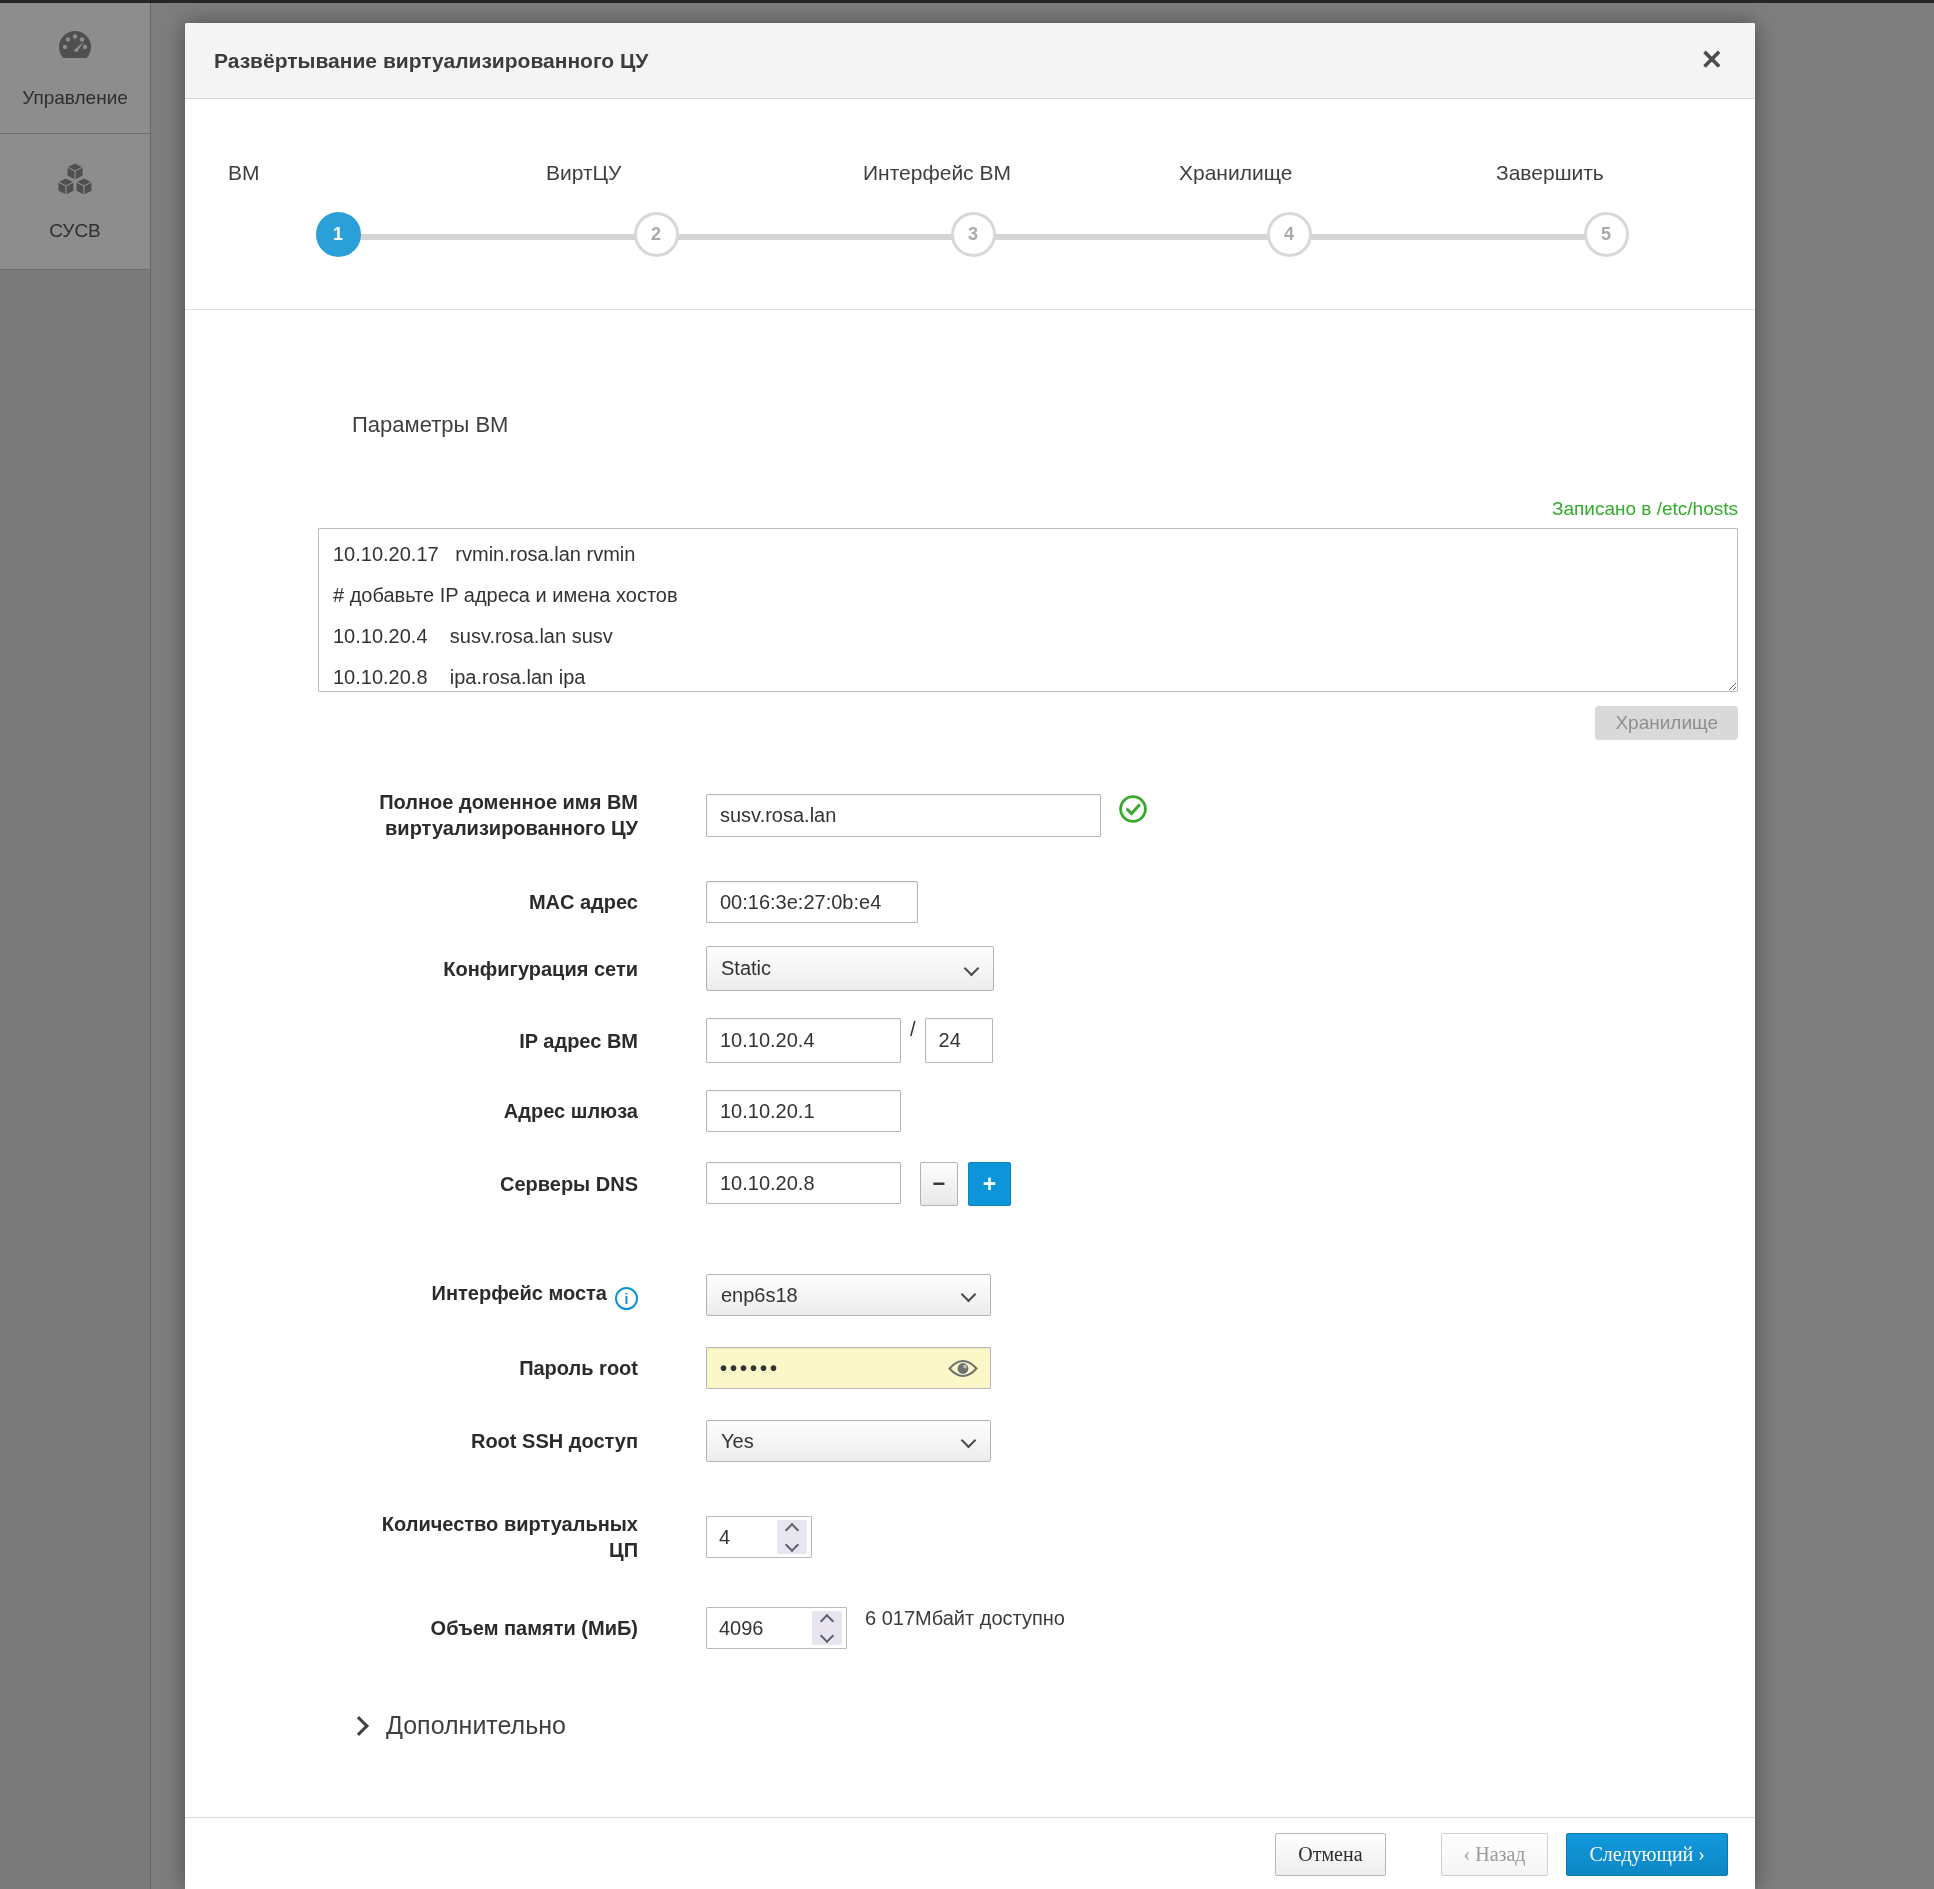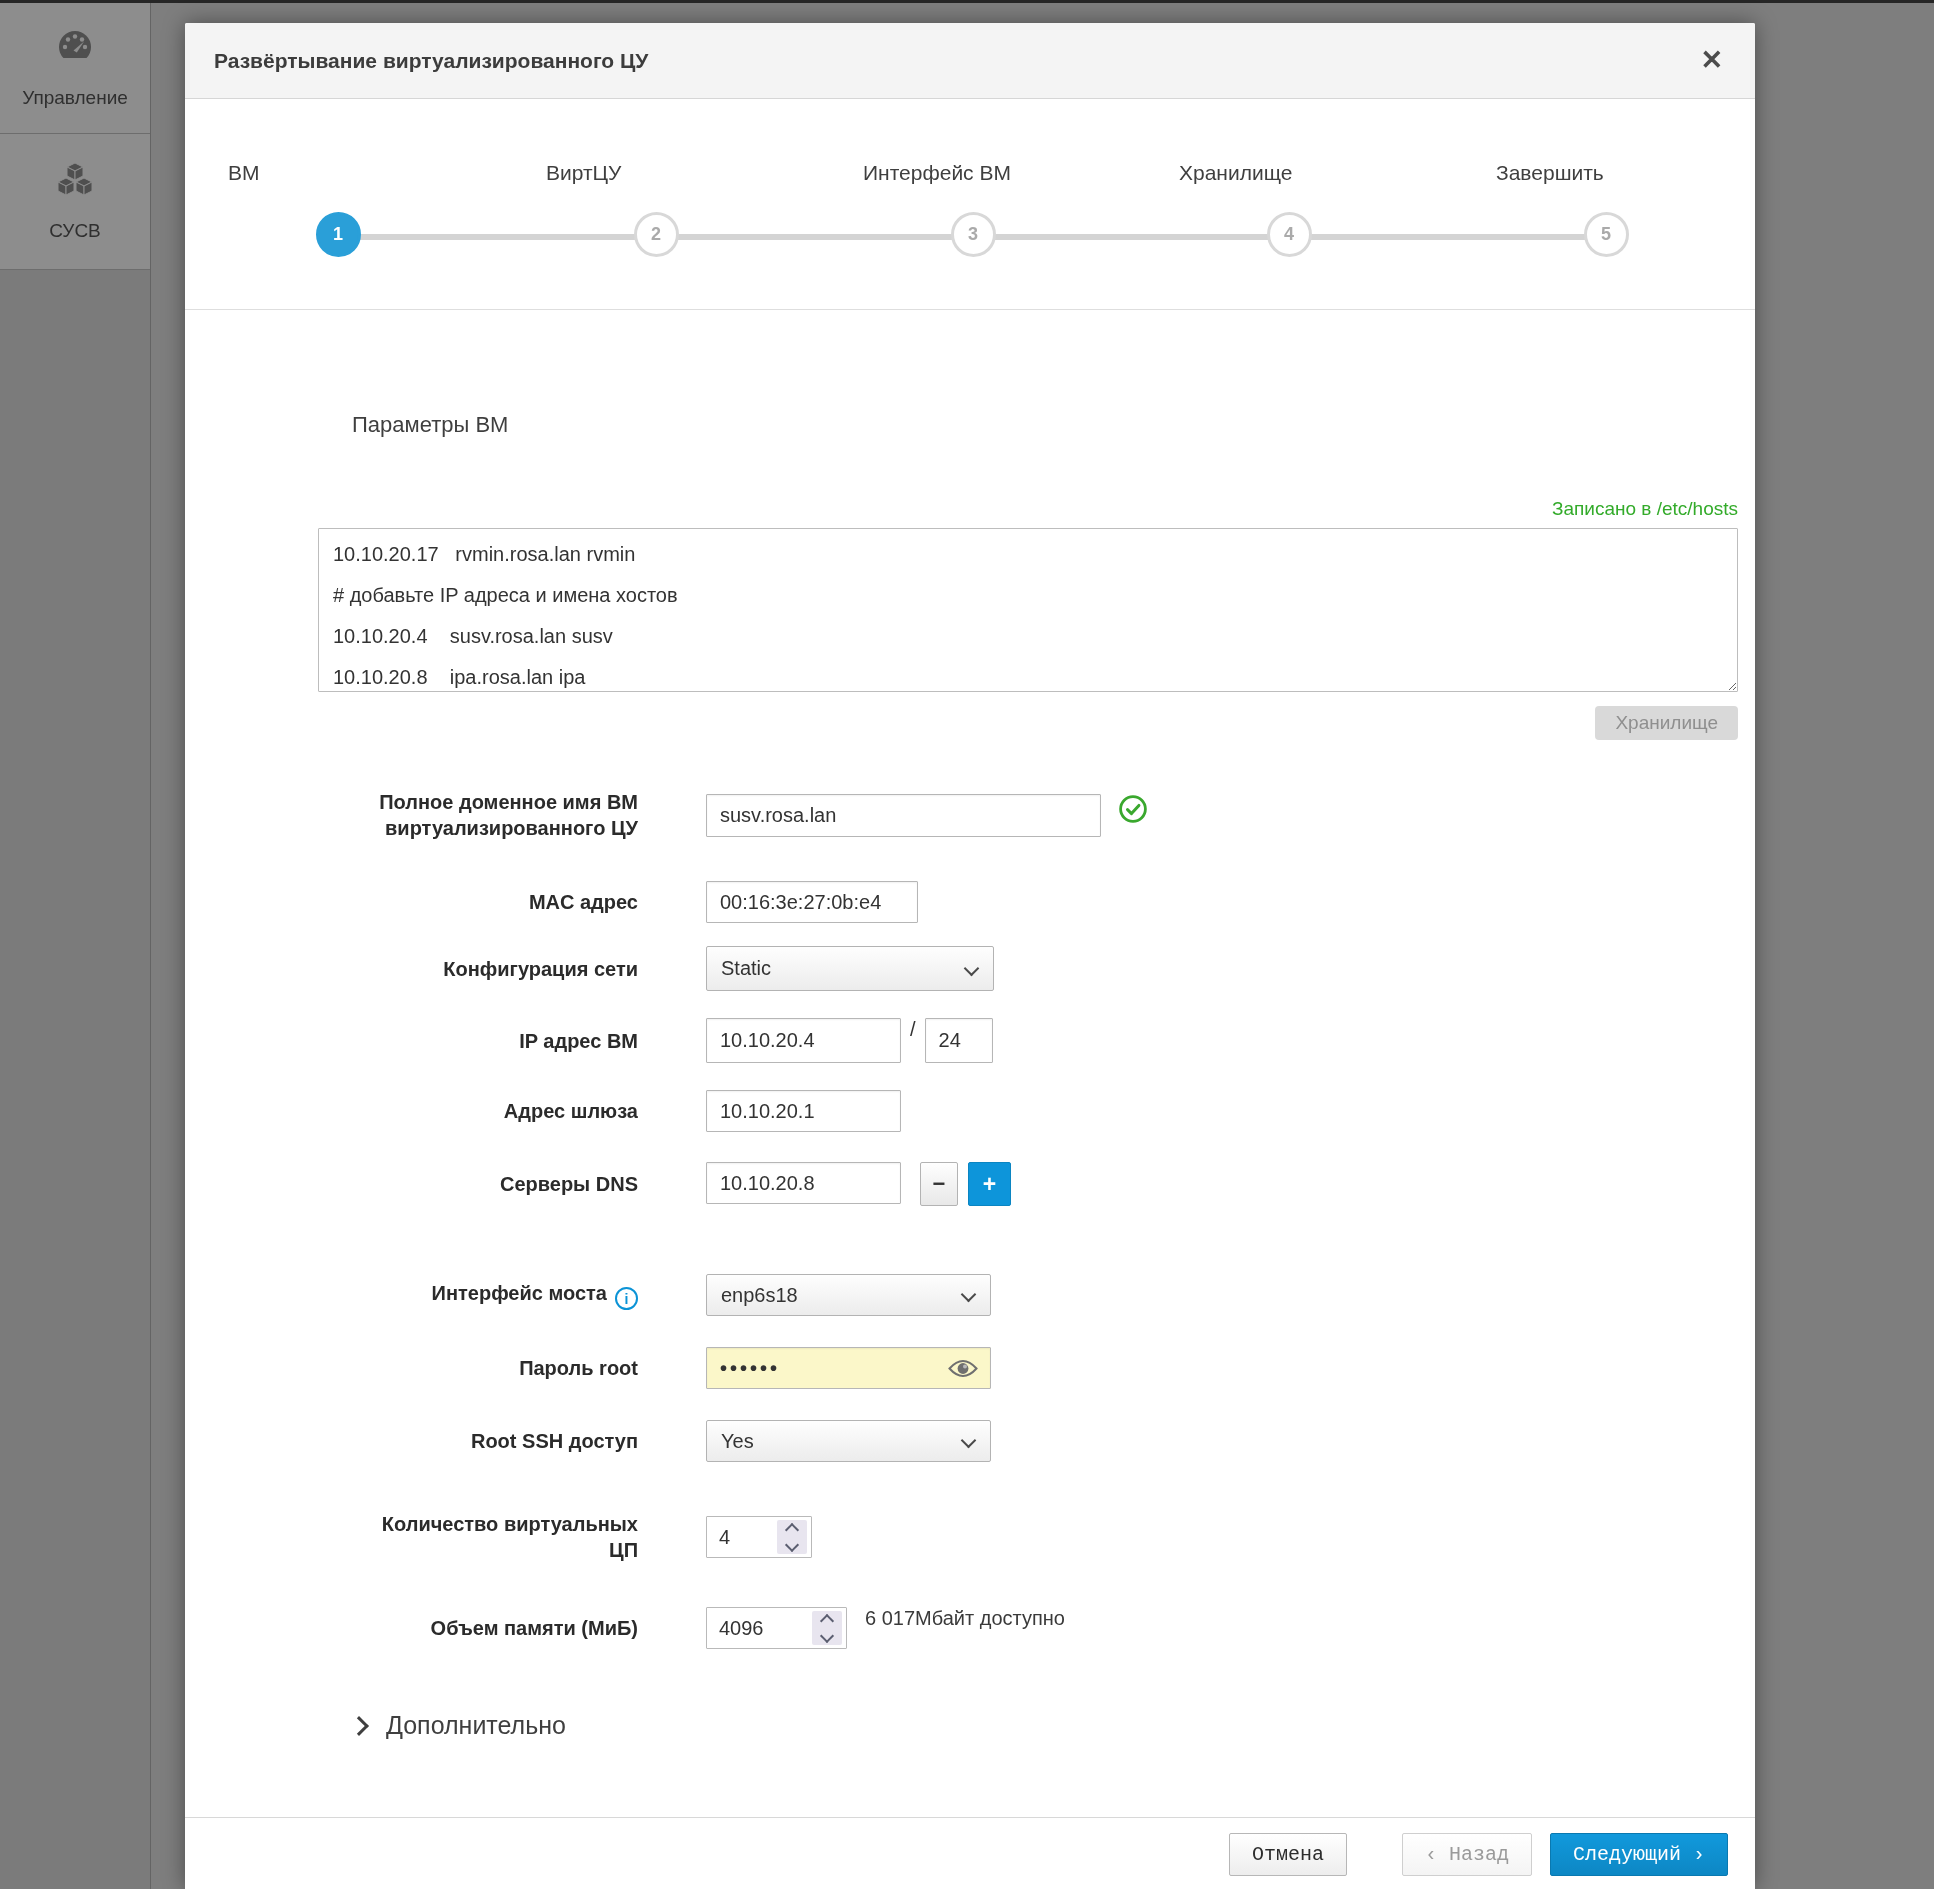--- a/index.html
+++ b/index.html
@@ -78,21 +78,21 @@
   .chev-up{width:8px;height:8px;border-top:2px solid #5b5e70;border-left:2px solid #5b5e70;transform:rotate(45deg);}
   .chev-dn{width:8px;height:8px;border-top:2px solid #5b5e70;border-left:2px solid #5b5e70;transform:rotate(225deg);}
   .avail{font-size:20px;color:#3a3a3a;margin-left:18px;}
   .advanced{margin-left:167px;display:flex;align-items:center;cursor:pointer;}
   .adv-chev{width:11px;height:11px;border-right:3px solid #3f3f3f;border-top:3px solid #3f3f3f;
     transform:rotate(45deg);margin-right:20px;}
   .adv-label{font-size:25px;color:#3f3f3f;}
   
   .dlg-footer{position:absolute;left:0;right:0;bottom:0;height:73px;border-top:1px solid #d8d8d8;
     background:#fff;display:flex;align-items:center;justify-content:flex-end;padding-right:27px;box-sizing:border-box;}
-  .fbtn{height:43px;font-size:20px;font-family:Liberation Mono, monospace;border-radius:2px;cursor:pointer;padding:0 22px;}
+  .fbtn{height:43px;font-size:20px;font-family:Liberation Serif, serif;border-radius:2px;cursor:pointer;padding:0 22px;}
   .btn-default{background:linear-gradient(#ffffff,#ededed);border:1px solid #b7b7b7;color:#2d2d2d;}
   .btn-back{background:linear-gradient(#ffffff,#f4f4f4);border:1px solid #cfcfcf;color:#9a9a9a;margin-left:55px;}
   .btn-next{background:linear-gradient(#1199dc,#0d87c4);border:1px solid #0a79b0;color:#fff;margin-left:18px;}
 </style>
 </head>
 <body>
 
 <div class="screen">
   <div class="top-strip"></div>
 

